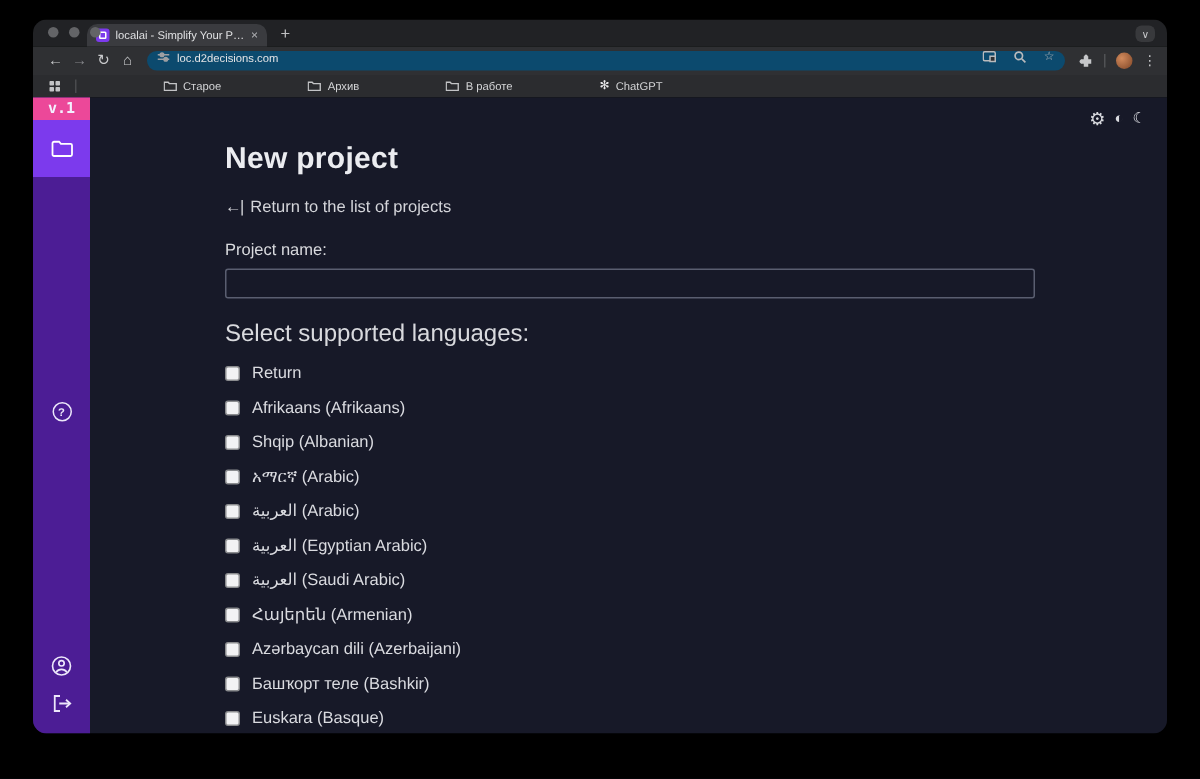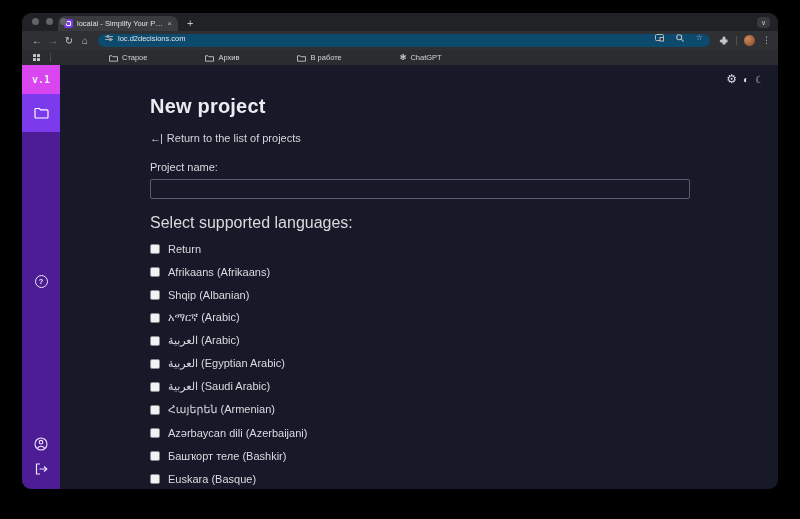--- a/index.html
+++ b/index.html
@@ -46,27 +46,27 @@
   .avatar { width:11px; height:11px; border-radius:50%;
             background:radial-gradient(circle at 35% 35%, #d28a5c, #7e4526); }
   .menu-dots { color:#c6c7c9; font-size:9px; line-height:1; }
 
   
   .bookmarks { height:15px; background:#2b2c2f; display:flex; align-items:center;
                padding:0 11px; gap:10px; flex:0 0 auto; }
   .apps-grid { display:grid; grid-template-columns:3px 3px; gap:1px; }
   .apps-grid b { width:3px; height:3px; background:#c3c4c6; border-radius:0.5px; }
   .bm-sep { width:1px; height:9px; background:#4a4b4e; }
-  .bm-item { display:flex; align-items:flex-end; gap:4px; font-size:7.5px; color:#d4d5d7;padding-left:48px; }
+  .bm-item { display:flex; align-items:flex-start; gap:4px; font-size:7.5px; color:#d4d5d7;padding-left:48px; }
   .gpt { color:#ececee; font-size:8px; line-height:1; }
 
   
   .app { flex:1; display:flex; background:#171928; min-height:0; }
   .sidebar { width:38px; background:#4c1d95; display:flex; flex-direction:column; flex:0 0 auto; }
-  .sb-version { height:29px; background:#d946ef; display:grid; place-items:center;
+  .sb-version { height:15px; background:#ec4899; display:grid; place-items:center;
                 font-family:"DejaVu Sans Mono", monospace; font-size:10px; font-weight:bold;
                 color:#f3f0ff; }
   .sb-item-active { height:38px; background:#7c3aed; display:grid; place-items:center; }
   .sb-spacer { flex:1; }
   .sb-btn { display:grid; place-items:center; padding:6px 0; color:#ece7fa; }
   .help-ring { width:13px; height:13px; border:1.2px solid #ece7fa; border-radius:50%;
                display:grid; place-items:center; font-size:7.5px; font-weight:bold; }
   .sb-bottom-pad { height:8px; }
 
   .main { flex:1; position:relative; padding:30px 0 0 90px; color:#d9dade; }

